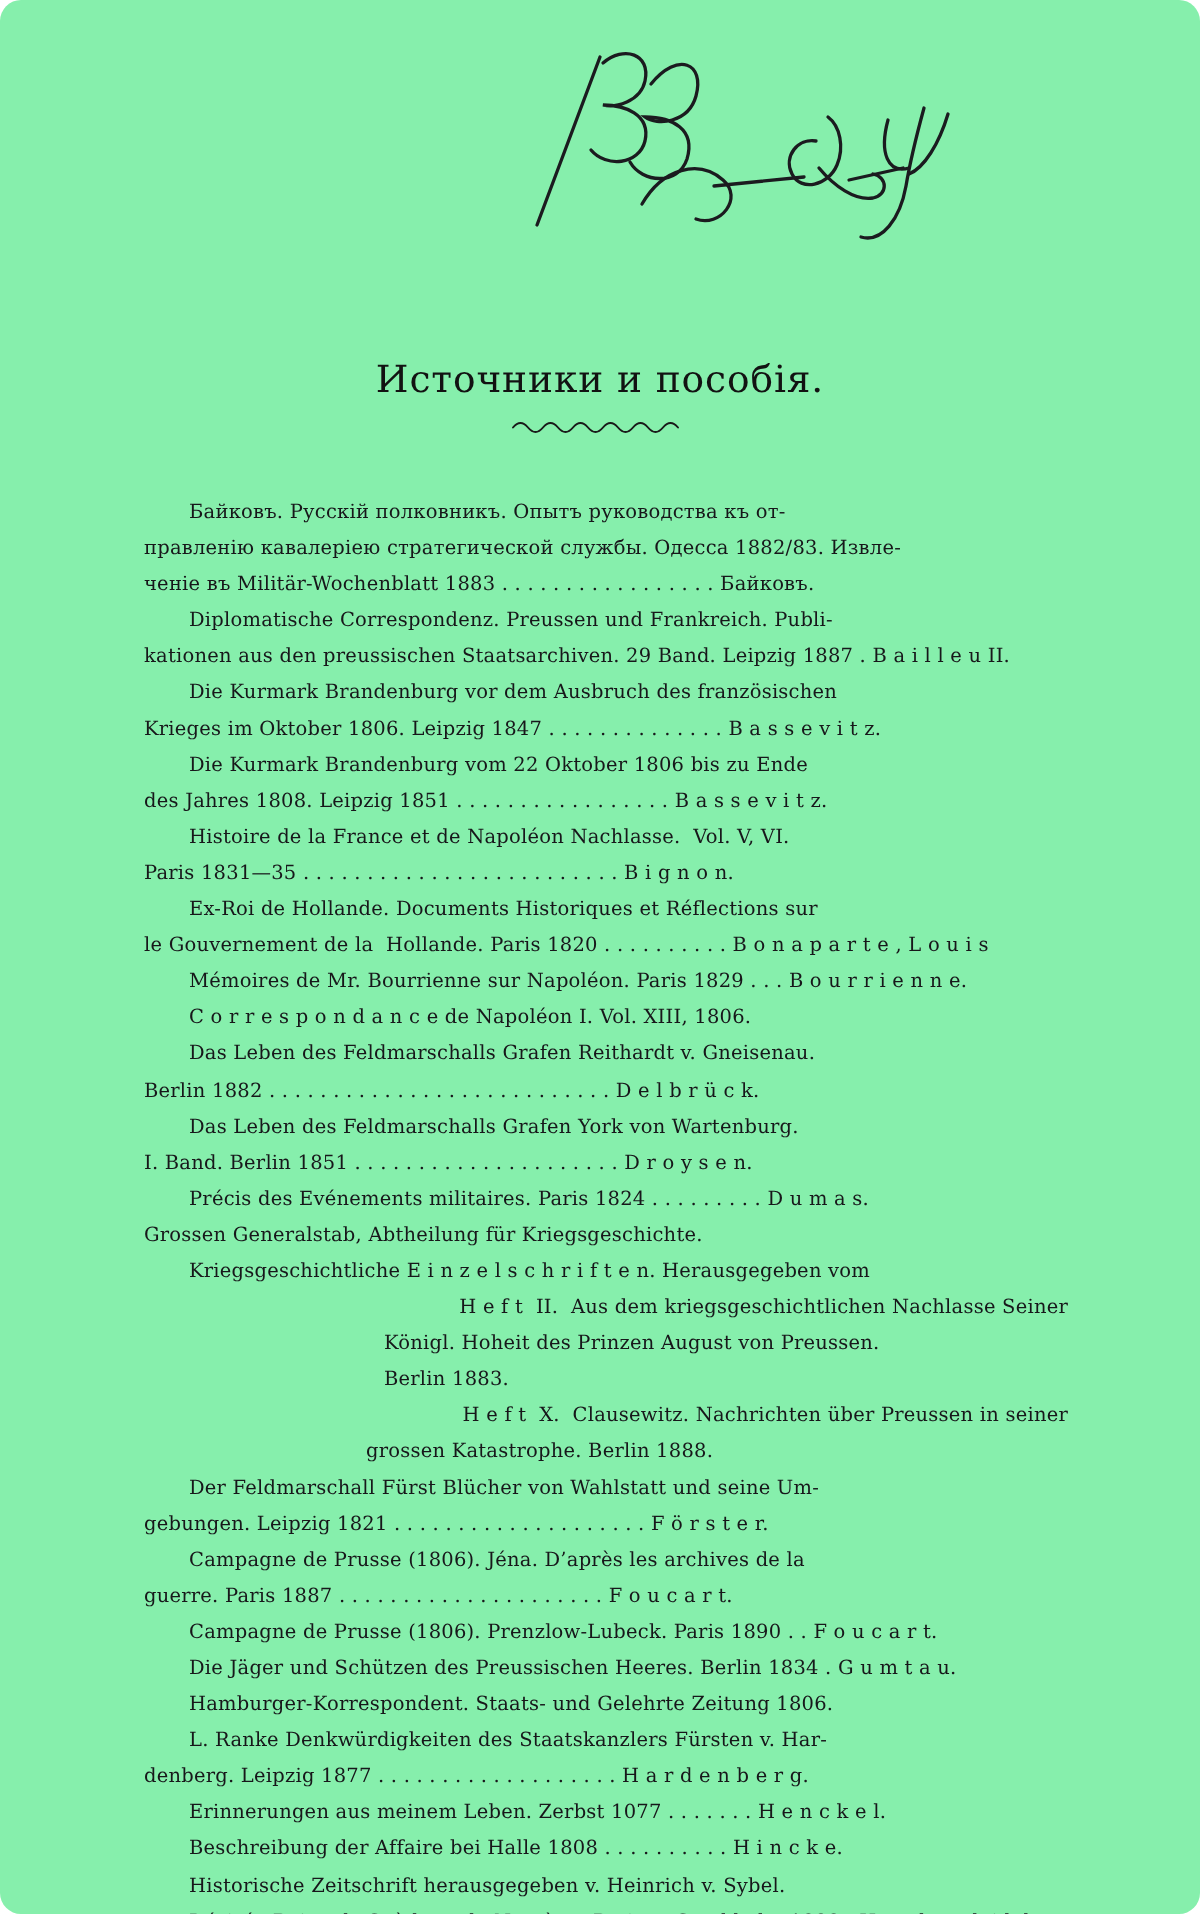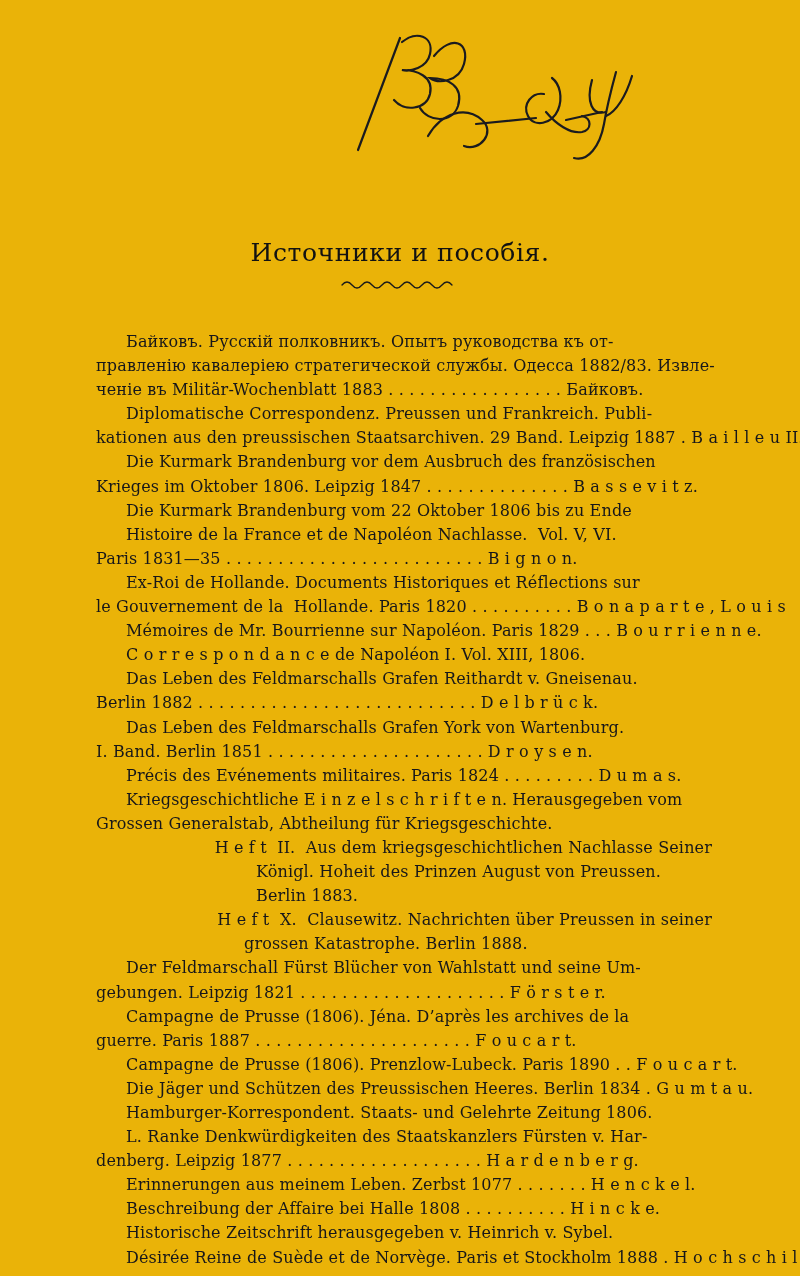--- a/index.html
+++ b/index.html
@@ -12,21 +12,22 @@
     height: 1276px;
     position: relative;
     font-family: "Liberation Serif", serif;
     color: #141414;
     overflow: hidden;
   }
 
   .page {
     position: absolute;
     inset: 0;
-    background: #eab308;
+    background: #86efac;
+    border-radius: 14px;
   }
 
   
   .scrawl {
     position: absolute;
     top: 20px;
     left: 330px;
     width: 330px;
     height: 160px;
   }
@@ -56,21 +57,21 @@
   .body-text {
     position: absolute;
     top: 330px;
     left: 96px;
     width: 616px;
   }
 
   .line {
     display: block;
     white-space: pre;
-    font-size: 16px;
+    font-size: 13px;
     line-height: 24.1px;
     letter-spacing: 0.15px;
     color: #17171a;
     font-family: "DejaVu Serif", serif;
   }
   .line.ind1 { text-indent: 30px; }
   .line.ind-deep { padding-left: 108px; text-indent: 0; text-align: right; }
   .line.ind-deep2 { padding-left: 160px; text-indent: 0; }
   .line.ind-deep3 { padding-left: 148px; text-indent: 0; }
 </style>
@@ -108,33 +109,34 @@
 
   <div class="body-text">
     <span class="line ind1">Байковъ. Русскій полковникъ. Опытъ руководства къ от-</span>
     <span class="line">правленію кавалеріею стратегической службы. Одесса 1882/83. Извле-</span>
     <span class="line">ченіе въ Militär-Wochenblatt 1883 . . . . . . . . . . . . . . . . . Байковъ.</span>
     <span class="line ind1">Diplomatische Correspondenz. Preussen und Frankreich. Publi-</span>
     <span class="line">kationen aus den preussischen Staatsarchiven. 29 Band. Leipzig 1887 . B a i l l e u II.</span>
     <span class="line ind1">Die Kurmark Brandenburg vor dem Ausbruch des französischen</span>
     <span class="line">Krieges im Oktober 1806. Leipzig 1847 . . . . . . . . . . . . . . B a s s e v i t z.</span>
     <span class="line ind1">Die Kurmark Brandenburg vom 22 Oktober 1806 bis zu Ende</span>
+    <span class="line">des Jahres 1808. Leipzig 1851 . . . . . . . . . . . . . . . . . B a s s e v i t z.</span>
     <span class="line ind1">Histoire de la France et de Napoléon Nachlasse.  Vol. V, VI.</span>
     <span class="line">Paris 1831—35 . . . . . . . . . . . . . . . . . . . . . . . . . B i g n o n.</span>
     <span class="line ind1">Ex-Roi de Hollande. Documents Historiques et Réflections sur</span>
     <span class="line">le Gouvernement de la  Hollande. Paris 1820 . . . . . . . . . . B o n a p a r t e , L o u i s</span>
     <span class="line ind1">Mémoires de Mr. Bourrienne sur Napoléon. Paris 1829 . . . B o u r r i e n n e.</span>
     <span class="line ind1">C o r r e s p o n d a n c e de Napoléon I. Vol. XIII, 1806.</span>
     <span class="line ind1">Das Leben des Feldmarschalls Grafen Reithardt v. Gneisenau.</span>
     <span class="line">Berlin 1882 . . . . . . . . . . . . . . . . . . . . . . . . . . . D e l b r ü c k.</span>
     <span class="line ind1">Das Leben des Feldmarschalls Grafen York von Wartenburg.</span>
     <span class="line">I. Band. Berlin 1851 . . . . . . . . . . . . . . . . . . . . . D r o y s e n.</span>
     <span class="line ind1">Précis des Evénements militaires. Paris 1824 . . . . . . . . . D u m a s.</span>
+    <span class="line">Grossen Generalstab, Abtheilung für Kriegsgeschichte.</span>
     <span class="line ind1">Kriegsgeschichtliche E i n z e l s c h r i f t e n. Herausgegeben vom</span>
-    <span class="line">Grossen Generalstab, Abtheilung für Kriegsgeschichte.</span>
     <span class="line ind-deep">H e f t  II.  Aus dem kriegsgeschichtlichen Nachlasse Seiner</span>
     <span class="line ind-deep2">Königl. Hoheit des Prinzen August von Preussen.</span>
     <span class="line ind-deep2">Berlin 1883.</span>
     <span class="line ind-deep">H e f t  X.  Clausewitz. Nachrichten über Preussen in seiner</span>
     <span class="line ind-deep3">grossen Katastrophe. Berlin 1888.</span>
     <span class="line ind1">Der Feldmarschall Fürst Blücher von Wahlstatt und seine Um-</span>
     <span class="line">gebungen. Leipzig 1821 . . . . . . . . . . . . . . . . . . . . F ö r s t e r.</span>
     <span class="line ind1">Campagne de Prusse (1806). Jéna. D’après les archives de la</span>
     <span class="line">guerre. Paris 1887 . . . . . . . . . . . . . . . . . . . . . F o u c a r t.</span>
     <span class="line ind1">Campagne de Prusse (1806). Prenzlow-Lubeck. Paris 1890 . . F o u c a r t.</span>

